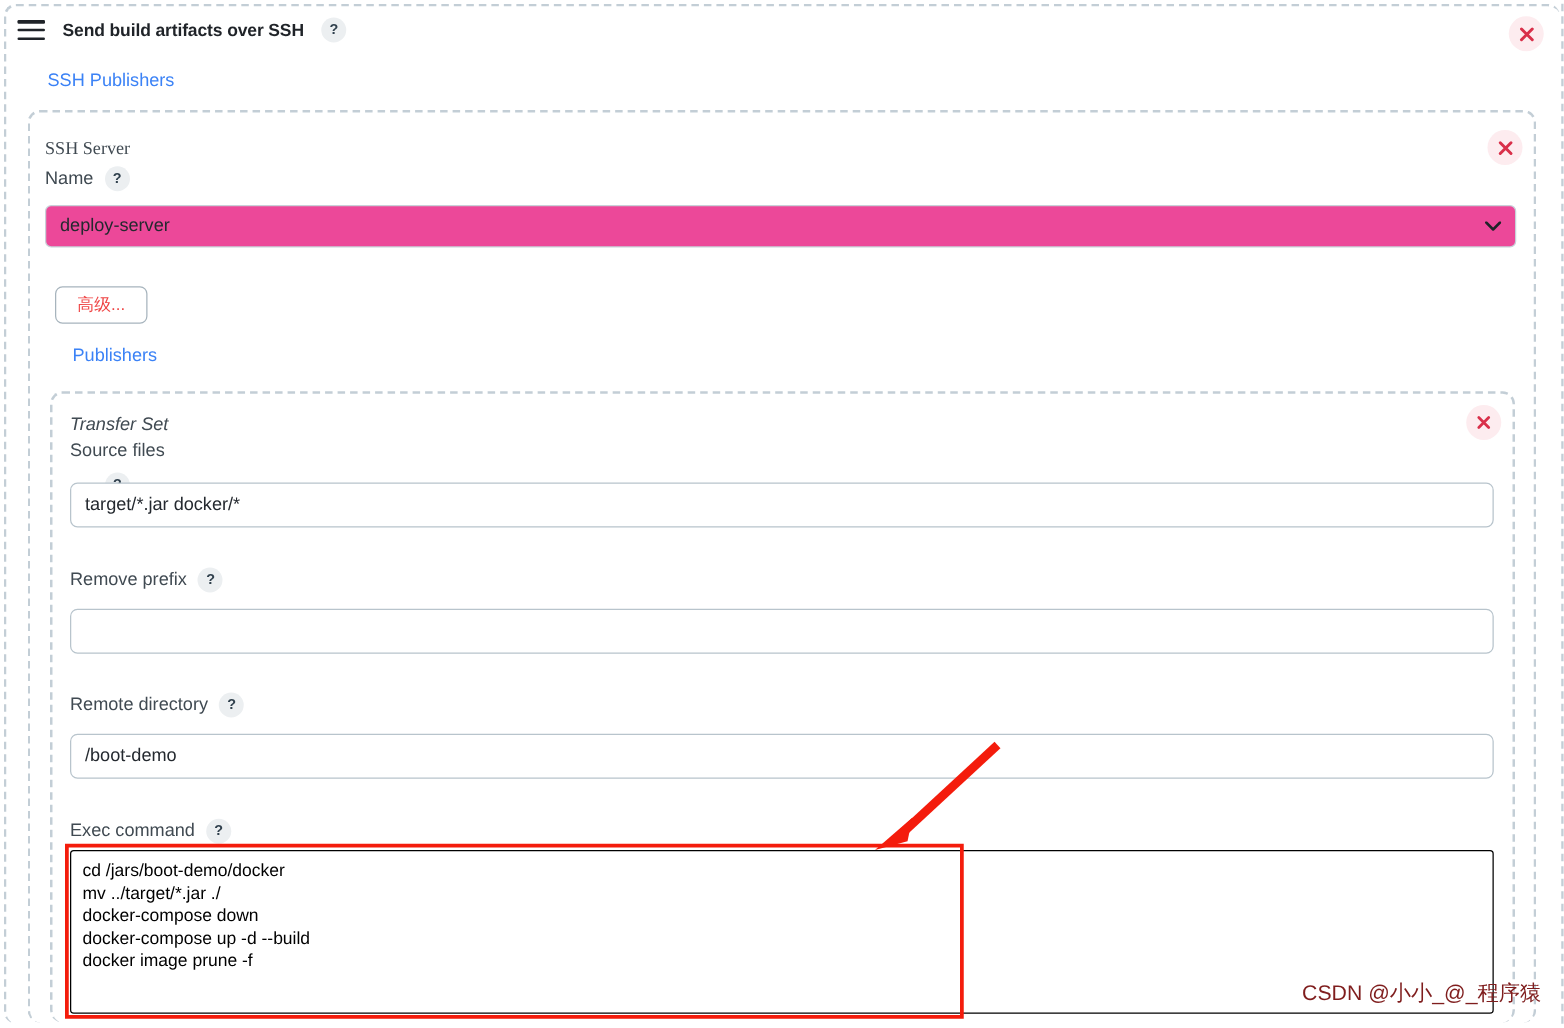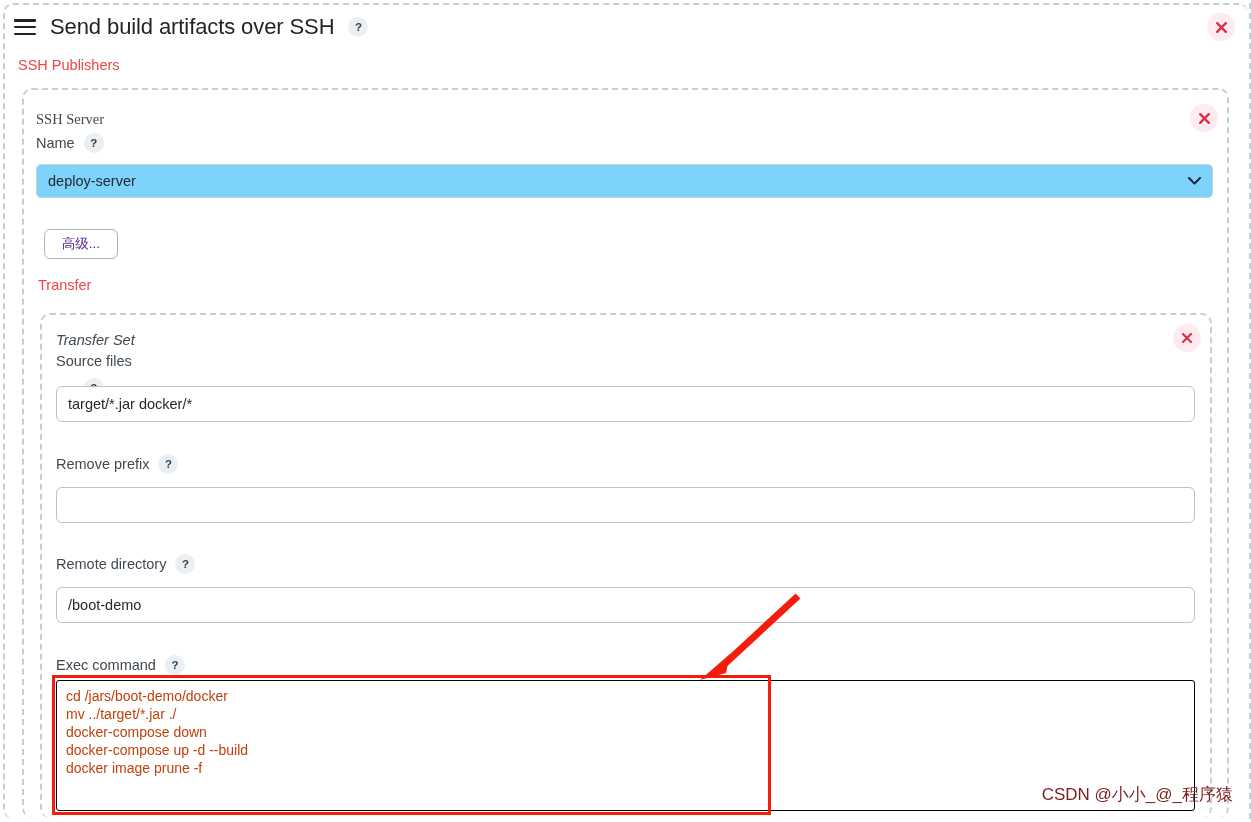--- a/index.html
+++ b/index.html
@@ -49,22 +49,22 @@
     justify-content: space-between;
     cursor: pointer;
   }
   .hamburger span {
     display: block;
     height: 2.5px;
     background: #1f2328;
     border-radius: 1px;
   }
   .page-title {
-    font-size: 22px;
-    font-weight: normal;
+    font-size: 14px;
+    font-weight: bold;
     color: #1f2328;
     letter-spacing: -0.1px;
     white-space: nowrap;
   }
 
   
   .help-badge {
     display: inline-flex;
     align-items: center;
     justify-content: center;
@@ -89,21 +89,22 @@
     align-items: center;
     justify-content: center;
     cursor: pointer;
   }
   .close-btn svg { display: block; }
 
   
   .section-label {
     position: absolute;
     font-size: 14.5px;
-    color: #ef4444;
+    color: #3b82f6;
+    margin-left: 20px;
   }
 
   
   .panel-ssh {
     position: absolute;
     left: 22px; top: 88px;
     width: 1207px; height: 730px;
     border: 2px dashed #c3ced6;
     border-radius: 10px;
     border-bottom: none;
@@ -144,21 +145,21 @@
   .text-input::placeholder { color: #9aa5ad; }
 
   
   .select-wrap {
     position: absolute;
     left: 36px; top: 164px;
     width: 1177px; height: 34px;
   }
   .select-box {
     width: 100%; height: 100%;
-    background: #7dd3fc;
+    background: #ec4899;
     border: 1px solid #c8d1d8;
     border-radius: 5px;
     display: flex;
     align-items: center;
     padding: 0 11px;
     font-size: 14.5px;
     color: #24292f;
     cursor: pointer;
   }
   .chev {
@@ -171,39 +172,39 @@
   
   .adv-btn {
     position: absolute;
     left: 44px; top: 229px;
     width: 74px; height: 30px;
     background: #ffffff;
     border: 1px solid #a7b4bd;
     border-radius: 6px;
     font-family: "Liberation Sans", sans-serif;
     font-size: 13.5px;
-    color: #4c1d95;
+    color: #ef4444;
     cursor: pointer;
     display: flex;
     align-items: center;
     justify-content: center;
   }
 
   
   .exec-area {
     position: absolute;
     left: 56px; top: 680px;
     width: 1139px; height: 131px;
     background: #ffffff;
     border: 1px solid #000000;
     border-radius: 3px;
     font-family: "Liberation Sans", sans-serif;
     font-size: 14px;
     line-height: 18px;
-    color: #c2410c;
+    color: #000000;
     padding: 6px 9px;
     resize: none;
     outline: none;
     white-space: pre;
     overflow: hidden;
   }
   .red-box {
     position: absolute;
     left: 52px; top: 675px;
     width: 719px; height: 140px;
@@ -274,21 +275,21 @@
     <div class="select-box">
       <span>deploy-server</span>
     </div>
     <svg class="chev" width="13" height="8" viewBox="0 0 13 8">
       <path d="M1 1 L6.5 6.6 L12 1" stroke="#1f2328" stroke-width="2" fill="none" stroke-linecap="round" stroke-linejoin="round"></path>
     </svg>
   </div>
 
   <button class="adv-btn">高级...</button>
 
-  <div class="section-label" style="left:38px; top:277px;">Transfer</div>
+  <div class="section-label" style="left:38px; top:277px;">Publishers</div>
 
   <div class="panel-transfer"></div>
 
   <div class="close-btn" style="left:1173px; top:324px;">
     <svg width="12" height="12" viewBox="0 0 13 13">
       <path d="M2.2 2.2 L10.8 10.8 M10.8 2.2 L2.2 10.8" stroke="#d9304a" stroke-width="2.4" stroke-linecap="round"></path>
     </svg>
   </div>
 
   <div class="field-label" style="left:56px; top:332px;font-style:italic;">

